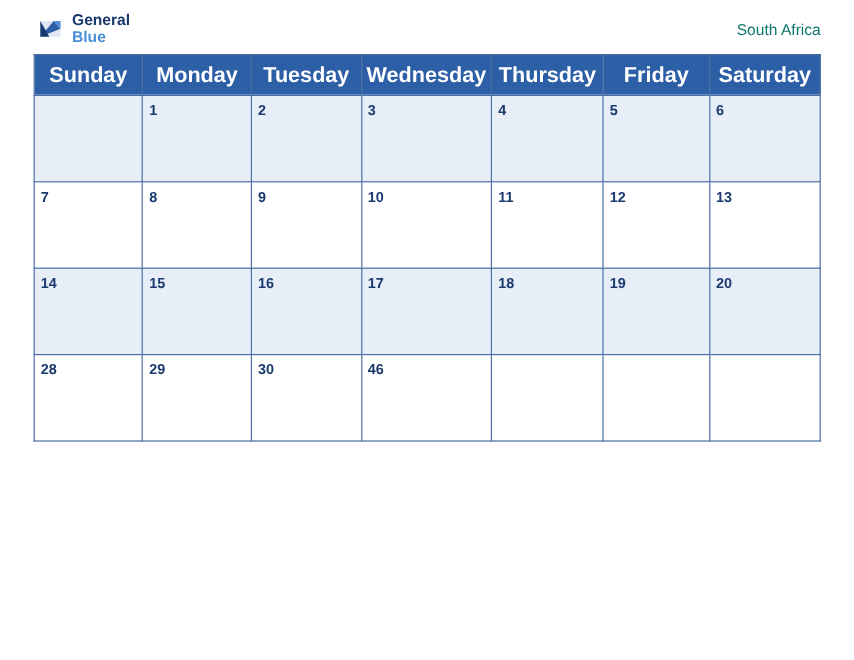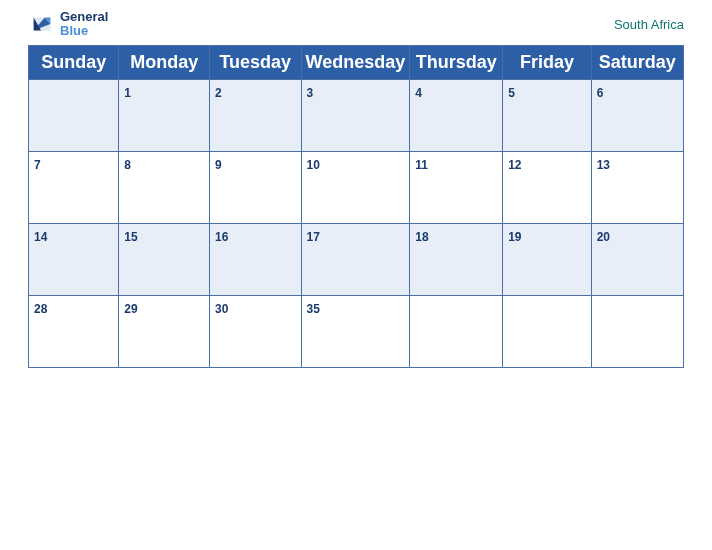--- a/index.html
+++ b/index.html
@@ -153,20 +153,20 @@
           <td><span class="day-number">16</span></td>
           <td><span class="day-number">17</span></td>
           <td><span class="day-number">18</span></td>
           <td><span class="day-number">19</span></td>
           <td><span class="day-number">20</span></td>
         </tr>
         <tr>
           <td><span class="day-number">28</span></td>
           <td><span class="day-number">29</span></td>
           <td><span class="day-number">30</span></td>
-          <td><span class="day-number">35</span></td>
+          <td><span class="day-number">46</span></td>
           <td class="empty-day"></td>
           <td class="empty-day"></td>
           <td class="empty-day"></td>
         </tr>
       </tbody>
   </table>
 </div>
 
 </body></html>

